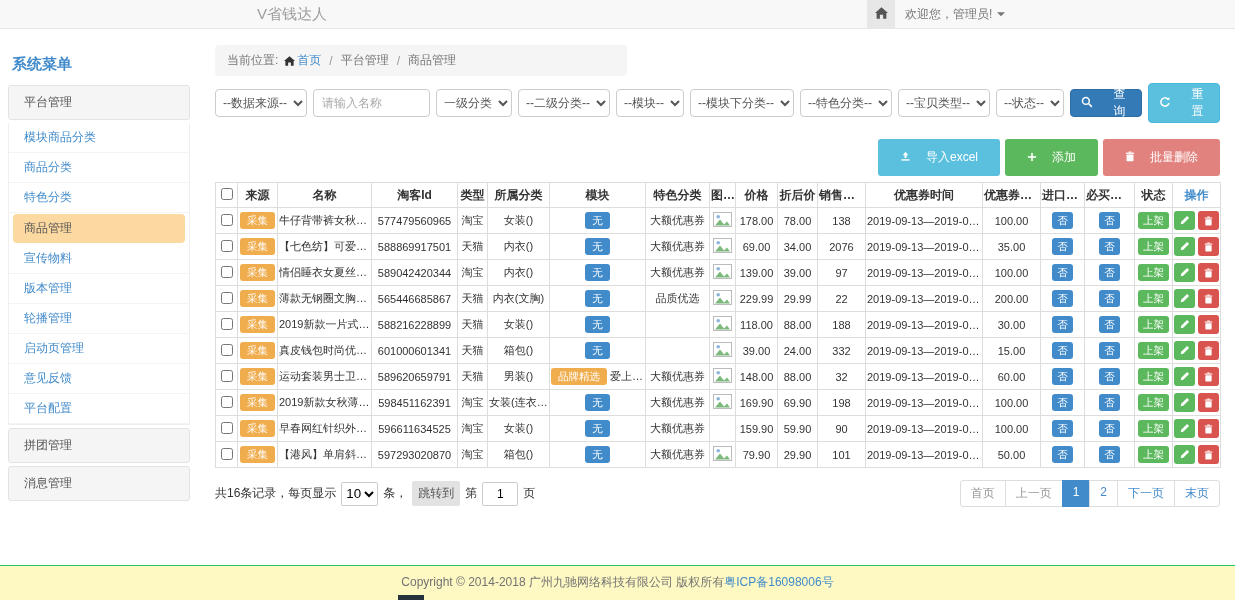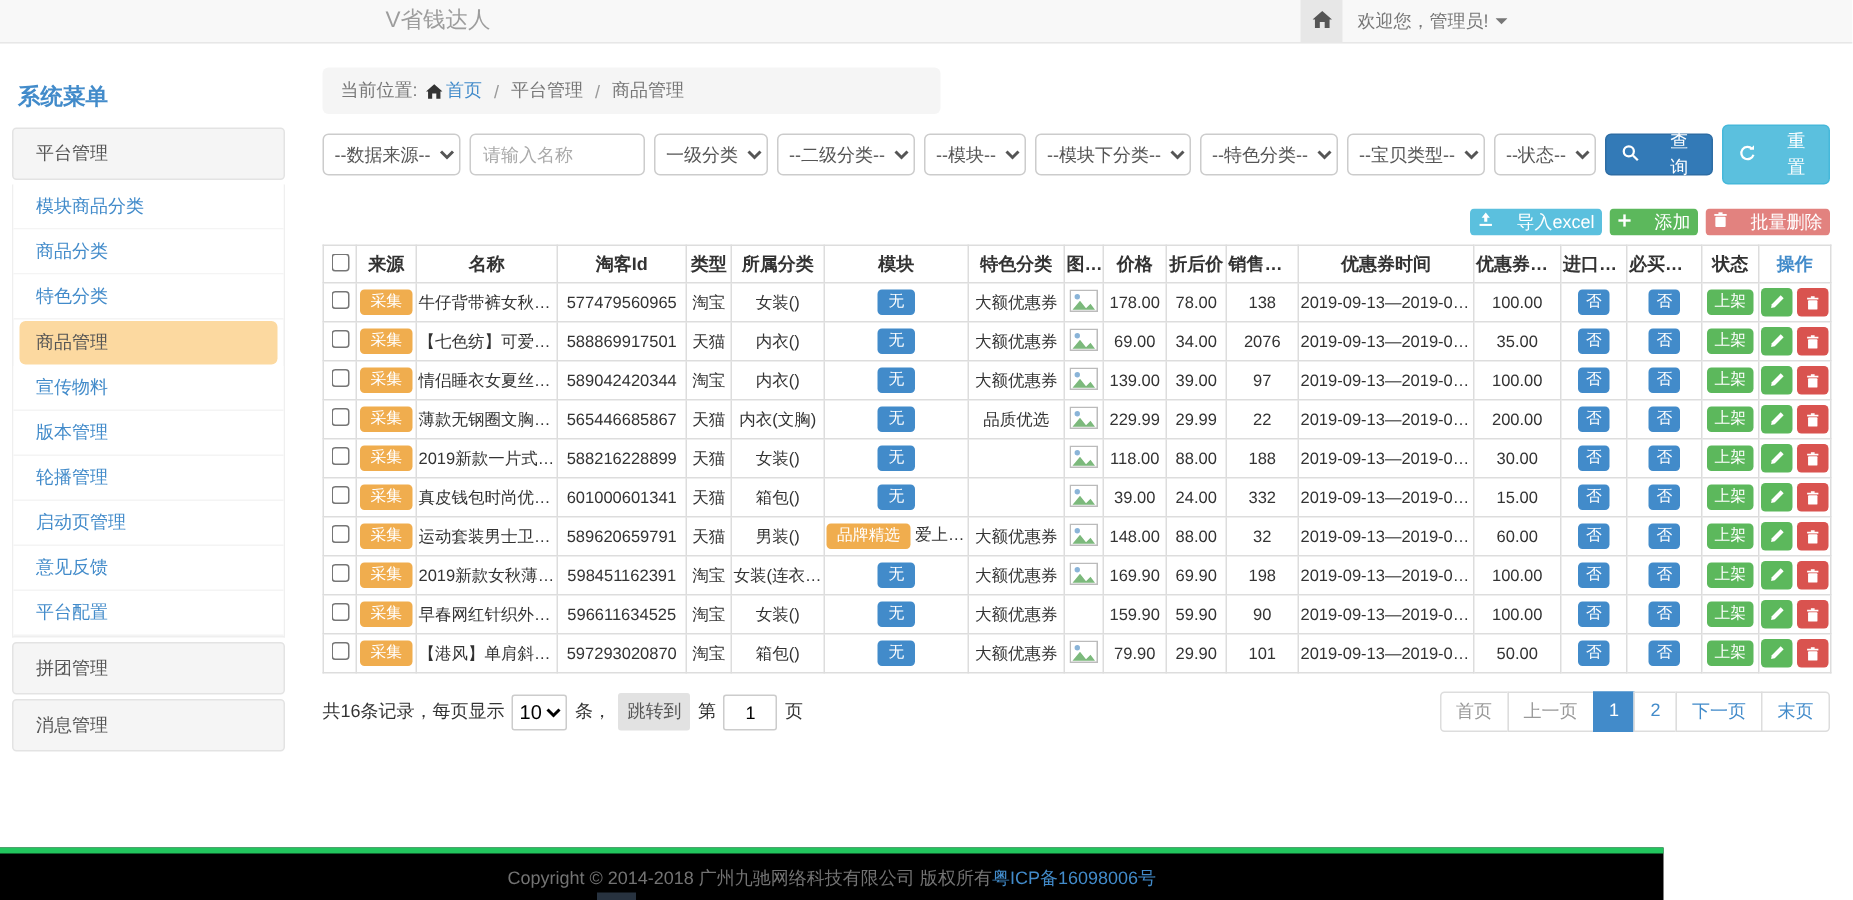--- a/index.html
+++ b/index.html
@@ -35,21 +35,21 @@
 
   .filter-bar { margin-top:7px; display:flex; align-items:center; gap:6px; }
   select.filter { height:28px; border:1px solid #ccc; border-radius:4px; background:#fff; color:#555; font-size:12px; padding:0 3px; }
   .name-input { width:117px; height:28px; border:1px solid #ccc; border-radius:4px; padding:0 8px; font-size:12px; color:#555; }
   .name-input::placeholder { color:#aaa; }
   .btn { display:inline-flex; align-items:center; gap:15px; border-radius:4px; color:#fff; font-size:12px; border:1px solid transparent; cursor:pointer; background:#888; }
   .btn-query { background:var(--btn-primary,#337ab7); border-color:#2e6da4; height:28px; padding:0 10px; }
   .btn-reset { background:var(--btn-info,#5bc0de); border-color:#46b8da; height:40px; padding:0 10px; }
 
   .actions { margin-top:16px; display:flex; justify-content:flex-end; gap:5px; }
-  .btn-sm { height:18px; padding:0 4px; border-radius:3px; }
+  .btn-sm { height:37px; padding:0 21px; border-radius:3px; }
   .btn-import { background:var(--btn-info,#5bc0de); }
   .btn-add { background:var(--btn-success,#5cb85c); }
   .btn-batch { background:var(--btn-danger-soft,#e2827f); }
 
   .table-wrap { margin-top:6px; }
   table { width:100%; border-collapse:collapse; table-layout:fixed; }
   th,td { border:1px solid #ddd; text-align:center; padding:3px 1px; overflow:hidden; white-space:nowrap; text-overflow:ellipsis; height:26px; vertical-align:middle; }
   th { font-weight:bold; font-size:12px; color:#333; height:25px; }
   th.op-col { color:var(--accent-blue,#428bca); }
   td { font-size:11px; color:#333; }
@@ -68,21 +68,21 @@
   .per-page { height:24px; border:1px solid #ccc; border-radius:2px; background:#fff; }
   .jump-btn { background:#e2e2e2; color:#555; padding:4px 6px; border-radius:2px; border:none; cursor:pointer; font-size:12px; }
   .jump-input { width:36px; height:24px; border:1px solid #ccc; border-radius:2px; text-align:center; font-size:12px; }
   .pager { display:flex; }
   .pg { border:1px solid #ddd; background:#fff; padding:4px 10px; margin-left:-1px; color:var(--accent-blue,#428bca); cursor:pointer; font-size:12px; }
   .pg:first-child { border-radius:3px 0 0 3px; margin-left:0; }
   .pg:last-child { border-radius:0 3px 3px 0; }
   .pg.disabled { color:#999; }
   .pg.active { background:var(--accent-blue,#428bca); border-color:var(--accent-blue,#428bca); color:#fff; }
 
-  .footer { position:absolute; left:0; top:565px; width:1109px; height:35px; background:#000000; border-top:4px solid #22c55e; text-align:center; line-height:33px; color:#737373; }
+  .footer { position:absolute; left:0; top:565px; width:1235px; height:35px; background:#fef9c3; border-top:1px solid #22c55e; text-align:center; line-height:33px; color:#737373; }
   .footer a { color:var(--accent-blue,#428bca); }
   .bottom-strip { position:absolute; left:398px; top:595px; width:26px; height:5px; background:#27323f; }
 </style>
 </head>
 <body>
 
 <div class="topbar">
   <span class="brand">V省钱达人</span>
   <span class="home-block">
     <span>

